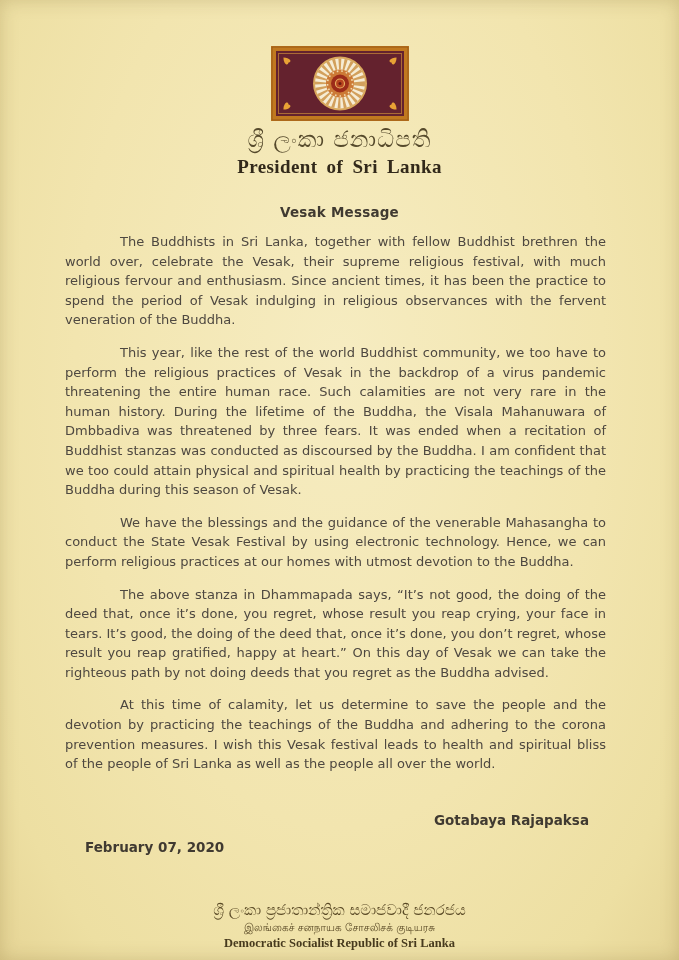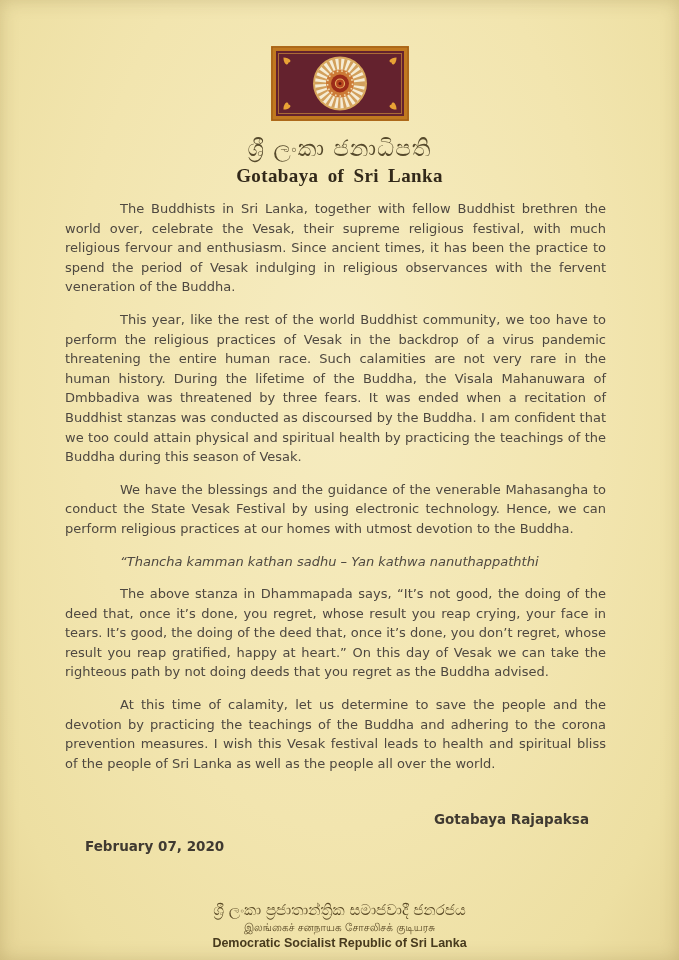--- a/index.html
+++ b/index.html
@@ -11,21 +11,20 @@
   .page {
     position: relative;
     width: 679px; height: 960px;
     overflow: hidden;
     background: radial-gradient(ellipse at 50% 38%, #f6ecc1 0%, #f2e5af 55%, #eddfa2 85%, #e6d596 100%);
     box-shadow: inset 0 0 18px rgba(120,95,40,0.25);
   }
   .header { text-align: center; padding-top: 46px; }
   .flag-wrap { display: inline-block; line-height: 0; }
   .title-si {
-    margin-top: 9px;
     font-size: 23px; line-height: 29px;
     color: #564a2c; letter-spacing: 1px;
   }
   .title-ta {
     margin-top: 2px;
     font-size: 13.5px; line-height: 19px;
     color: #5c4e30; letter-spacing: 1px;
   }
   .title-en {
     margin-top: 2px;
@@ -78,21 +77,21 @@
   }
   .footer {
     position: absolute;
     left: 0; right: 0; bottom: 9px;
     text-align: center;
   }
   .footer-si { font-size: 15px; line-height: 18px; color: #5a4a26; }
   .footer-ta { margin-top: 2px; font-size: 10.5px; line-height: 13px; color: #5c4c28; }
   .footer-en {
     margin-top: 2px;
-    font-family: Liberation Sans, sans-serif;
+    font-family: Liberation Serif, serif;
     font-weight: bold;
     font-size: 12.5px; line-height: 15px;
     color: #473a1e;
   }
 </style>
 </head>
 <body>
 
 <div class="page">
 
@@ -119,29 +118,29 @@
 
         <g fill="#e8a235">
           <path transform="translate(16,15) rotate(135)" d="M0,5 C-4.5,0.5 -3.5,-4.5 0,-2.2 C3.5,-4.5 4.5,0.5 0,5 Z"></path>
           <path transform="translate(122,15) rotate(-135)" d="M0,5 C-4.5,0.5 -3.5,-4.5 0,-2.2 C3.5,-4.5 4.5,0.5 0,5 Z"></path>
           <path transform="translate(16,60) rotate(45)" d="M0,5 C-4.5,0.5 -3.5,-4.5 0,-2.2 C3.5,-4.5 4.5,0.5 0,5 Z"></path>
           <path transform="translate(122,60) rotate(-45)" d="M0,5 C-4.5,0.5 -3.5,-4.5 0,-2.2 C3.5,-4.5 4.5,0.5 0,5 Z"></path>
         </g>
       </svg>
     </span>
     <div class="title-si">ශ්‍රී ලංකා ජනාධිපති</div>
-    <div class="title-en">Gotabaya of Sri Lanka</div>
+    <div class="title-en">President of Sri Lanka</div>
   </div>
 
+  <div class="subject">Vesak Message</div>
 
   <div class="letter-body">
     <p class="para first">The Buddhists in Sri Lanka, together with fellow Buddhist brethren the world over, celebrate the Vesak, their supreme religious festival, with much religious fervour and enthusiasm. Since ancient times, it has been the practice to spend the period of Vesak indulging in religious observances with the fervent veneration of the Buddha.</p>
     <p class="para">This year, like the rest of the world Buddhist community, we too have to perform the religious practices of Vesak in the backdrop of a virus pandemic threatening the entire human race. Such calamities are not very rare in the human history. During the lifetime of the Buddha, the Visala Mahanuwara of Dmbbadiva was threatened by three fears. It was ended when a recitation of Buddhist stanzas was conducted as discoursed by the Buddha. I am confident that we too could attain physical and spiritual health by practicing the teachings of the Buddha during this season of Vesak.</p>
     <p class="para">We have the blessings and the guidance of the venerable Mahasangha to conduct the State Vesak Festival by using electronic technology. Hence, we can perform religious practices at our homes with utmost devotion to the Buddha.</p>
-    <p class="stanza">“Thancha kamman kathan sadhu – Yan kathwa nanuthappaththi</p>
     <p class="para">The above stanza in Dhammapada says, “It’s not good, the doing of the deed that, once it’s done, you regret, whose result you reap crying, your face in tears. It’s good, the doing of the deed that, once it’s done, you don’t regret, whose result you reap gratified, happy at heart.” On this day of Vesak we can take the righteous path by not doing deeds that you regret as the Buddha advised.</p>
     <p class="para">At this time of calamity, let us determine to save the people and the devotion by practicing the teachings of the Buddha and adhering to the corona prevention measures. I wish this Vesak festival leads to health and spiritual bliss of the people of Sri Lanka as well as the people all over the world.</p>
   </div>
 
   <div class="signature">Gotabaya Rajapaksa</div>
   <div class="date">February 07, 2020</div>
 
   <div class="footer">
     <div class="footer-si">ශ්‍රී ලංකා ප්‍රජාතාන්ත්‍රික සමාජවාදී ජනරජය</div>
     <div class="footer-ta">இலங்கைச் சனநாயக சோசலிசக் குடியரசு</div>

